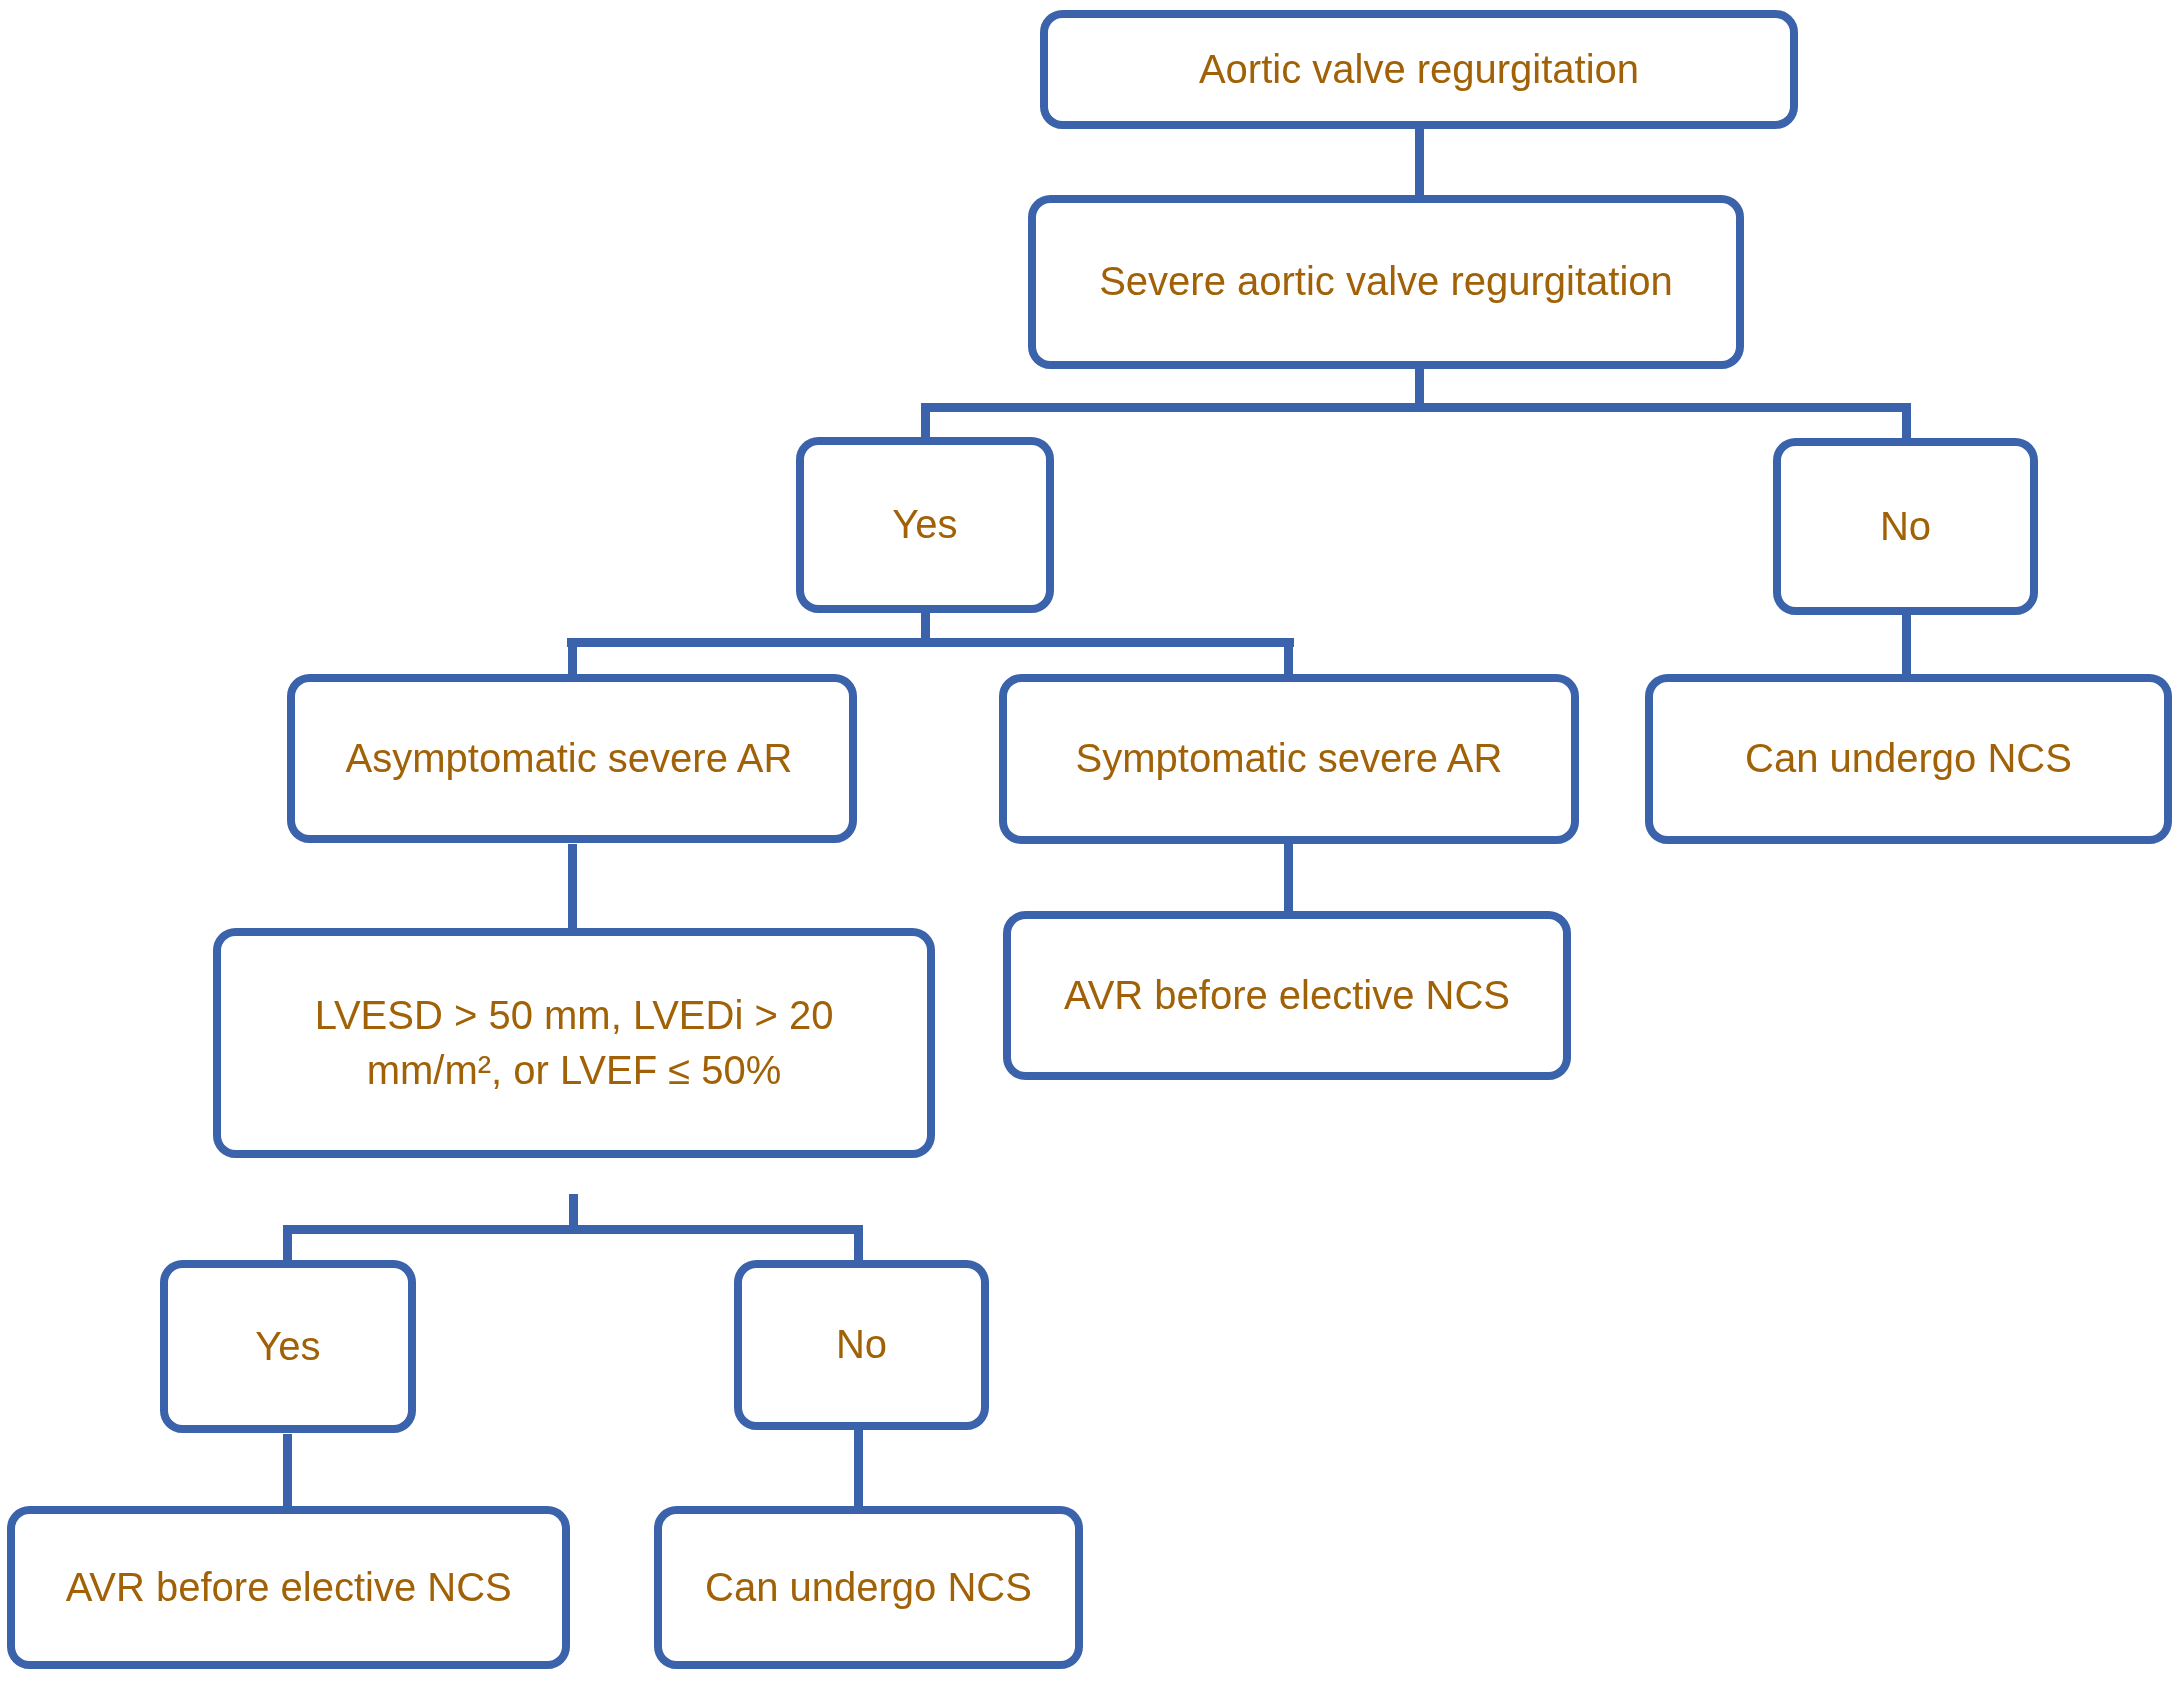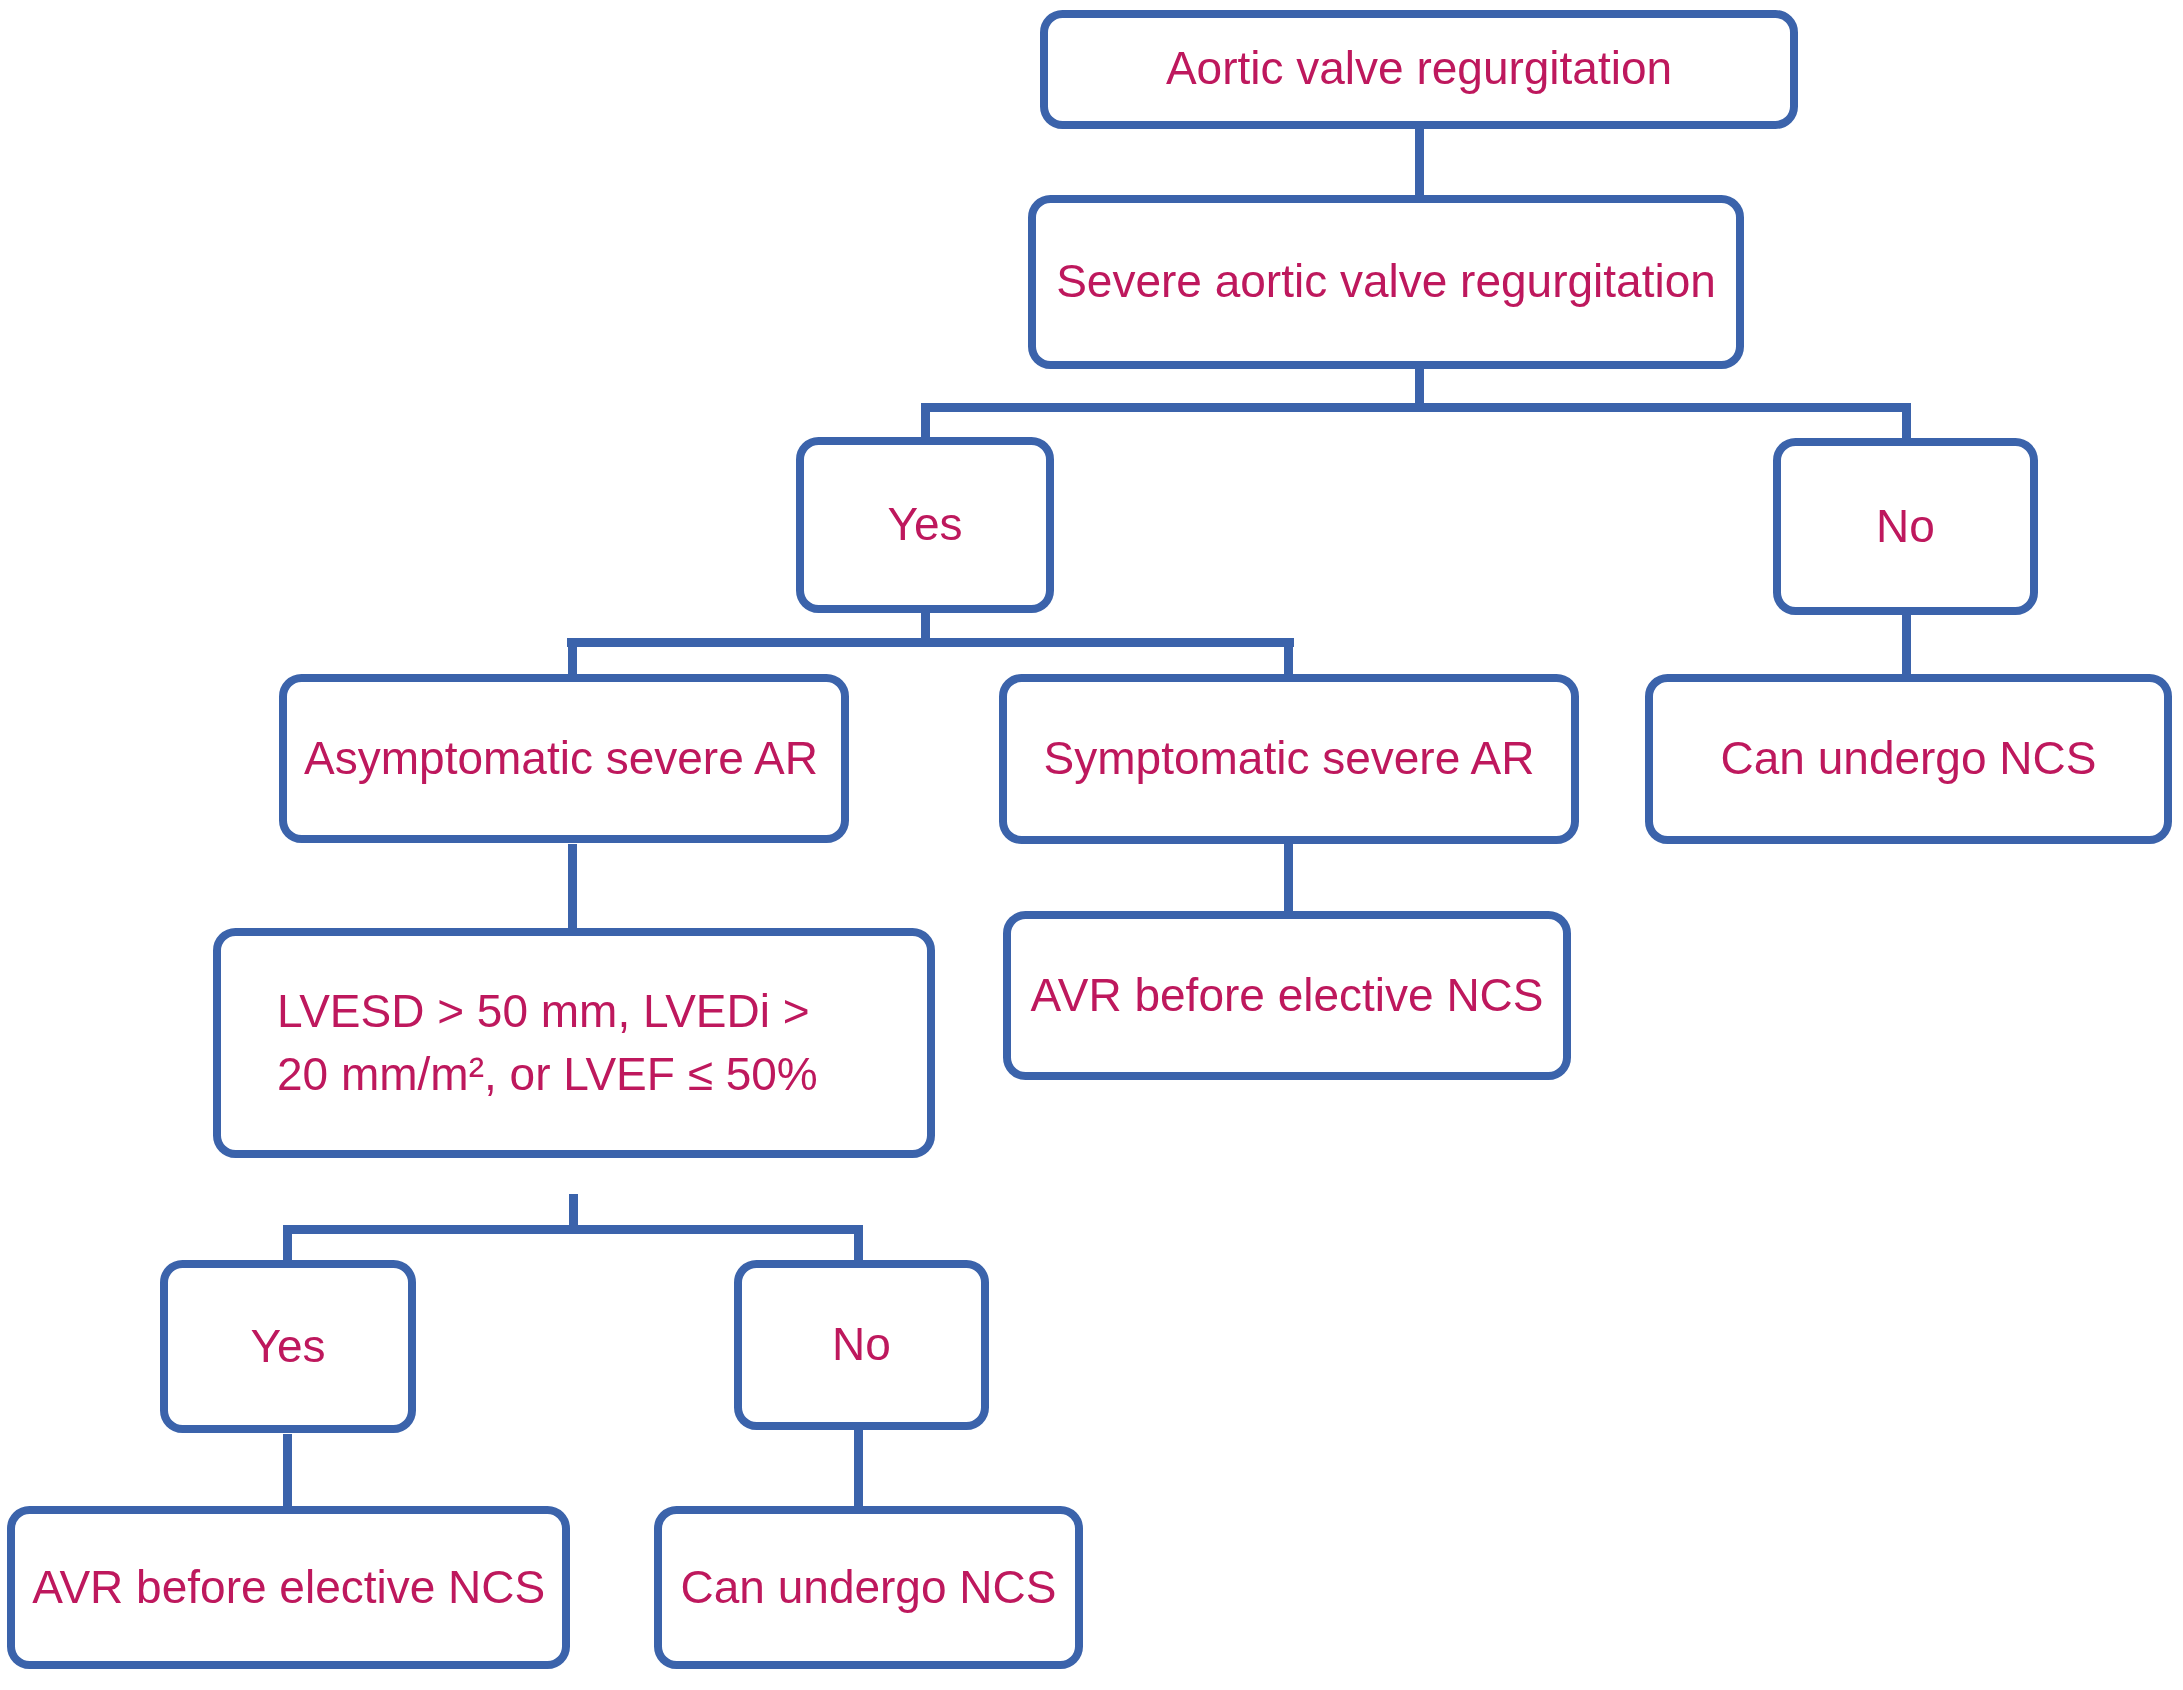--- a/index.html
+++ b/index.html
@@ -16,23 +16,23 @@
   }
   .node {
     position: absolute;
     box-sizing: border-box;
     background: #ffffff;
     border: 8px solid #3b63ab;
     border-radius: 22.5px;
     display: flex;
     align-items: center;
     justify-content: center;
-    text-align: left;
-    color: #be185d;
-    font-size: 46px;
+    text-align: center;
+    color: #a16207;
+    font-size: 40px;
     line-height: 1.38;
     padding: 0 16px;
   }
   .node.wide-pad { padding: 0 56px; }
   .edge {
     position: absolute;
     background: #3b63ab;
   }
 </style>
 </head>
@@ -56,21 +56,21 @@
   <div class="edge" style="left:283px;  top:1225px; width:580px; height:8.8px;"></div>
   <div class="edge" style="left:283px;  top:1225px; width:8.8px;  height:42px;"></div>
   <div class="edge" style="left:854px; top:1225px; width:8.8px;  height:42px;"></div>
   <div class="edge" style="left:283px;  top:1434px; width:8.8px;  height:79px;"></div>
   <div class="edge" style="left:854px; top:1430px; width:8.8px;  height:82px;"></div>
 
   <div class="node" style="left:1040px; top:9.6px;   width:758px; height:119px;">Aortic valve regurgitation</div>
   <div class="node" style="left:1028px; top:195px;  width:716px; height:174px;">Severe aortic valve regurgitation</div>
   <div class="node" style="left:796px;  top:437px;  width:258px; height:176px;">Yes</div>
   <div class="node" style="left:1773px; top:438px;  width:265px; height:177px;">No</div>
-  <div class="node" style="left:279px;  top:674px;  width:570px; height:169px;padding-left:10px;">Asymptomatic severe AR</div>
+  <div class="node" style="left:287px;  top:674px;  width:570px; height:169px;padding-left:10px;">Asymptomatic severe AR</div>
   <div class="node" style="left:999px; top:674px;  width:580px; height:170px;">Symptomatic severe AR</div>
   <div class="node" style="left:1645px; top:674px;  width:527px; height:170px;">Can undergo NCS</div>
   <div class="node wide-pad" style="left:213px;  top:928px; width:722px; height:230px;">LVESD &gt; 50 mm, LVEDi &gt; 20 mm/m², or LVEF  ≤ 50%</div>
   <div class="node" style="left:1003px; top:911px; width:568px; height:169px;">AVR before elective NCS</div>
   <div class="node" style="left:160px;  top:1260px; width:256px; height:173px;">Yes</div>
   <div class="node" style="left:734px;  top:1260px; width:255px; height:170px;">No</div>
   <div class="node" style="left:7.2px;    top:1506px; width:563px; height:163px;">AVR before elective NCS</div>
   <div class="node" style="left:654px;  top:1506px; width:429px; height:163px;">Can undergo NCS</div>
 
 </div>

